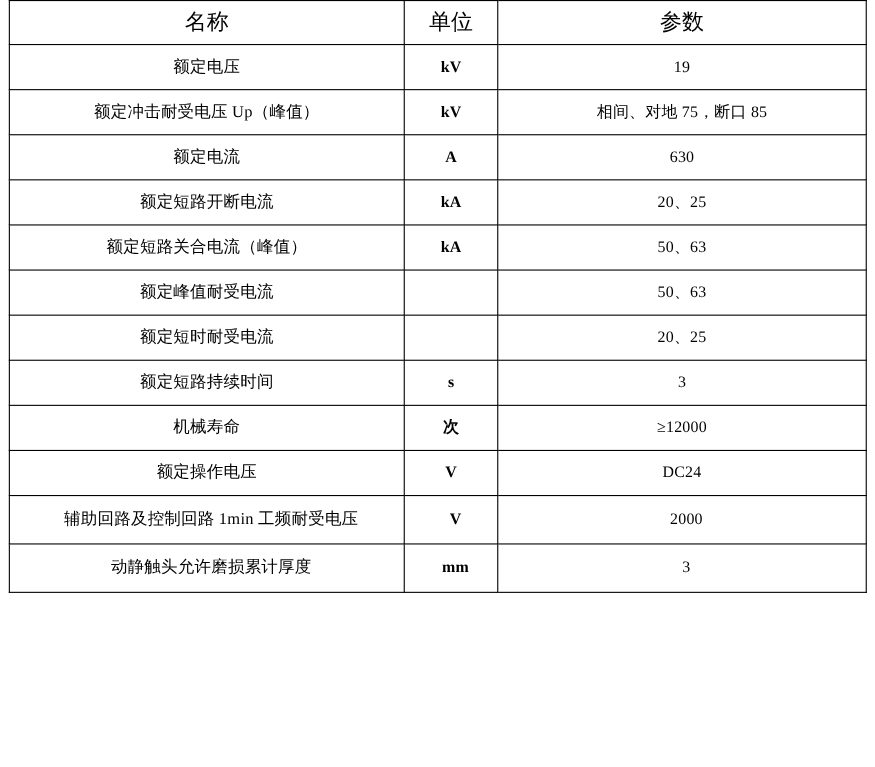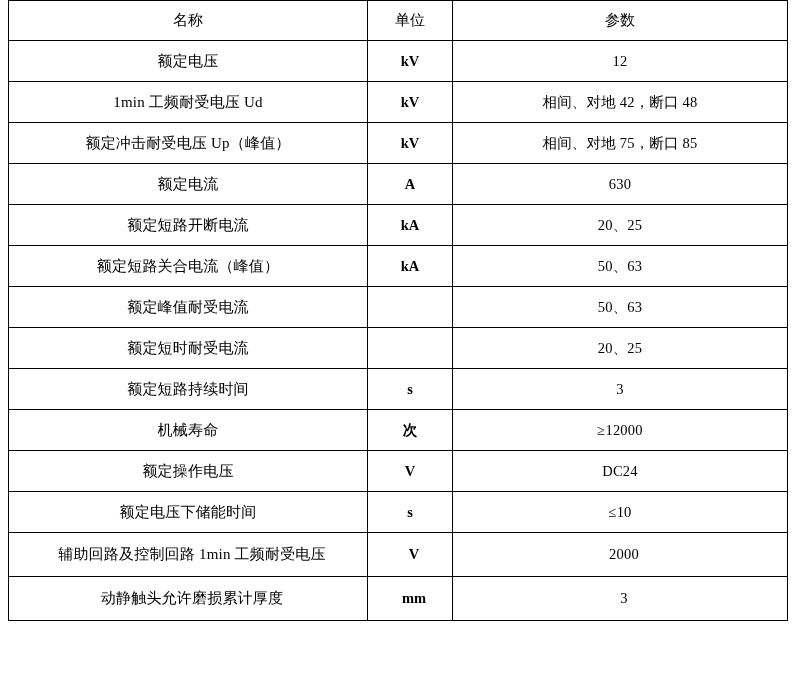--- a/index.html
+++ b/index.html
@@ -36,21 +36,21 @@
     vertical-align: middle;
     font-size: 15px;
     font-weight: normal;
     line-height: 1.25;
     padding: 0 4px;
     height: 41px;
     box-sizing: border-box;
   }
   table.spec-table thead th {
     height: 40px;
-    font-size: 15px;
+    font-size: 20px;
   }
   table.spec-table td.cell-name {
     font-size: 15px;
     letter-spacing: 0.2px;
   }
   table.spec-table td.cell-unit {
     font-size: 14.5px;
     font-weight: bold;
   }
   table.spec-table td.cell-param {
@@ -76,26 +76,21 @@
       <tr>
         <th>名称</th>
         <th>单位</th>
         <th>参数</th>
       </tr>
     </thead>
     <tbody>
       <tr>
         <td class="cell-name">额定电压</td>
         <td class="cell-unit">kV</td>
-        <td class="cell-param">12</td>
-      </tr>
-      <tr>
-        <td class="cell-name">1min 工频耐受电压 Ud</td>
-        <td class="cell-unit">kV</td>
-        <td class="cell-param">相间、对地 42，断口 48</td>
+        <td class="cell-param">19</td>
       </tr>
       <tr>
         <td class="cell-name">额定冲击耐受电压 Up（峰值）</td>
         <td class="cell-unit">kV</td>
         <td class="cell-param">相间、对地 75，断口 85</td>
       </tr>
       <tr>
         <td class="cell-name">额定电流</td>
         <td class="cell-unit">A</td>
         <td class="cell-param">630</td>
@@ -128,25 +123,20 @@
       <tr>
         <td class="cell-name">机械寿命</td>
         <td class="cell-unit">次</td>
         <td class="cell-param">≥12000</td>
       </tr>
       <tr>
         <td class="cell-name">额定操作电压</td>
         <td class="cell-unit">V</td>
         <td class="cell-param">DC24</td>
       </tr>
-      <tr>
-        <td class="cell-name">额定电压下储能时间</td>
-        <td class="cell-unit">s</td>
-        <td class="cell-param">≤10</td>
-      </tr>
       <tr class="row-tall">
         <td class="cell-name">辅助回路及控制回路 1min 工频耐受电压</td>
         <td class="cell-unit">V</td>
         <td class="cell-param">2000</td>
       </tr>
       <tr class="row-tall">
         <td class="cell-name">动静触头允许磨损累计厚度</td>
         <td class="cell-unit">mm</td>
         <td class="cell-param">3</td>
       </tr>

